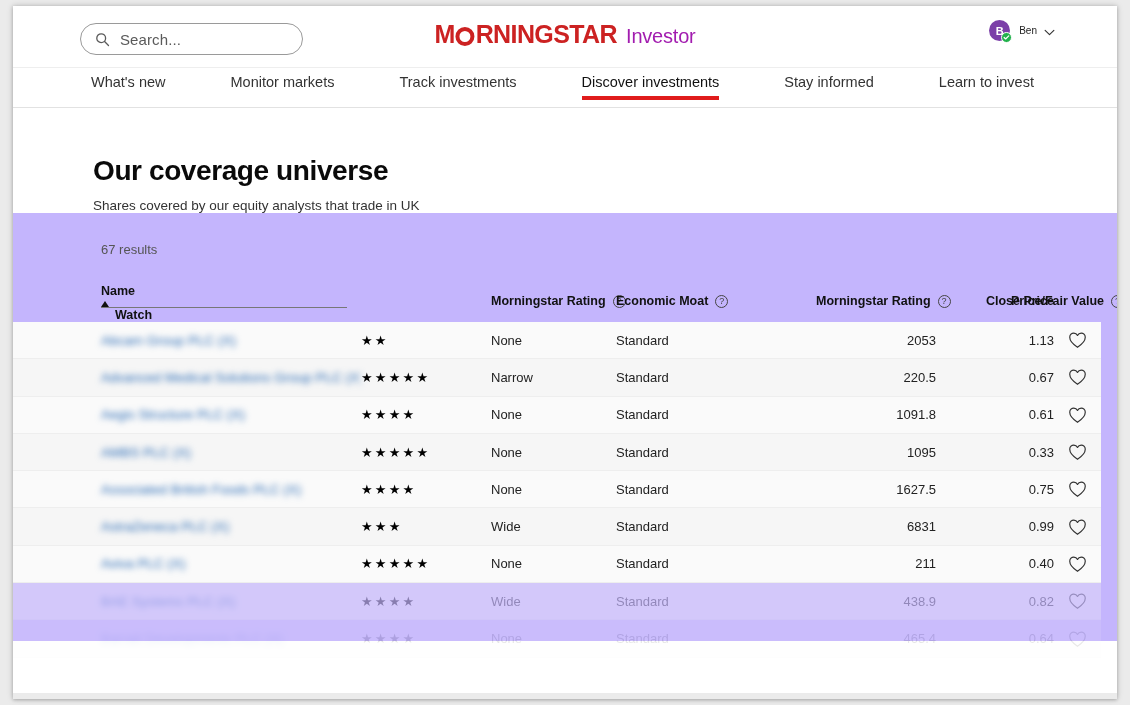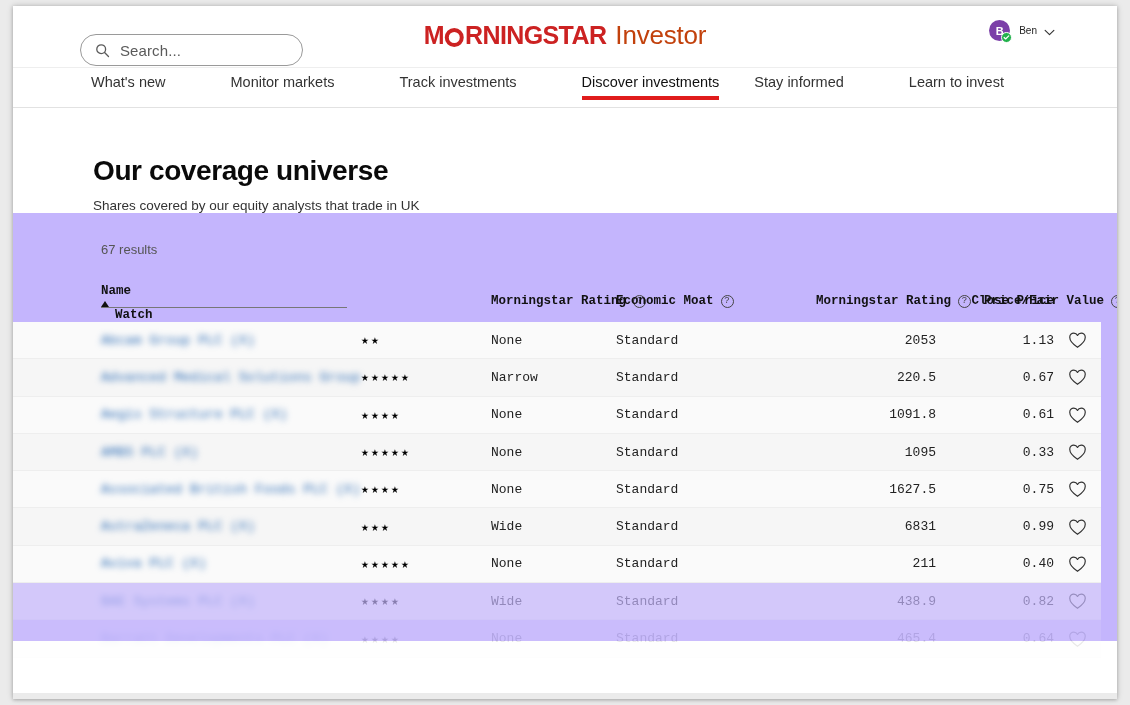--- a/index.html
+++ b/index.html
@@ -21,21 +21,21 @@
 
   
   .topbar {
     position: relative;
     height: 62px;
     background: #fff;
     border-bottom: 1px solid #eeeeee;
   }
   .search-box {
     position: absolute;
-    left: 67px; top: 28px;
+    left: 67px; top: 17px;
     width: 223px; height: 32px;
     border: 1px solid #9a9a9a;
     border-radius: 17px;
     display: flex; align-items: center;
     padding-left: 14px;
     background: #fff;
     cursor: text;
   }
   .search-icon { width: 15px; height: 15px; flex: 0 0 auto; }
   .search-placeholder {
@@ -62,22 +62,22 @@
   .brand-o {
     display: inline-block;
     width: 19px; height: 19px;
     border: 4px solid #cc2222;
     border-radius: 50%;
     margin: 0 1px;
     position: relative;
     top: 2px;
   }
   .brand-sub {
-    font-size: 26px;
-    color: #c2410c;
+    font-size: 20px;
+    color: #a21caf;
     margin-left: 9px;
     letter-spacing: -0.2px;
   }
 
   .account {
     position: absolute;
     right: 62px; top: 14px;
     display: flex; align-items: center;
     cursor: pointer;
   }
@@ -186,21 +186,20 @@
     color: #555;
     padding: 29px 0 0 88px;
   }
 
   .grid-row {
     display: grid;
     grid-template-columns: 260px 130px 125px 200px 120px 118px 70px;
     align-items: center;
     padding-left: 88px;
     padding-right: 10px;
-    font-family: Liberation Mono, monospace;
   }
 
   .table-head {
     margin-top: 24px;
     align-items: end;
   }
   .th {
     font-size: 12.5px;
     font-weight: bold;
     color: #111;
@@ -331,21 +330,21 @@
           <polyline points="1,1.5 6,6.5 11,1.5" fill="none" stroke="#333" stroke-width="1.3" stroke-linecap="round" stroke-linejoin="round"></polyline>
         </svg>
       </span>
     </div>
   </div>
 
   <div class="mainnav">
     <div class="nav-item" style="margin-right:65px;">What's new</div>
     <div class="nav-item" style="margin-right:65px;">Monitor markets</div>
     <div class="nav-item" style="margin-right:65px;">Track investments</div>
-    <div class="nav-item active" style="margin-right:35px;">Discover investments</div>
+    <div class="nav-item active" style="margin-right:65px;">Discover investments</div>
     <div class="nav-item" style="margin-right:65px;">Stay informed</div>
     <div class="nav-item">Learn to invest</div>
   </div>
 
   <div class="head-zone">
     <div class="page-title">Our coverage universe</div>
     <div class="page-sub">Shares covered by our equity analysts that trade in UK</div>
 
   </div>
 

